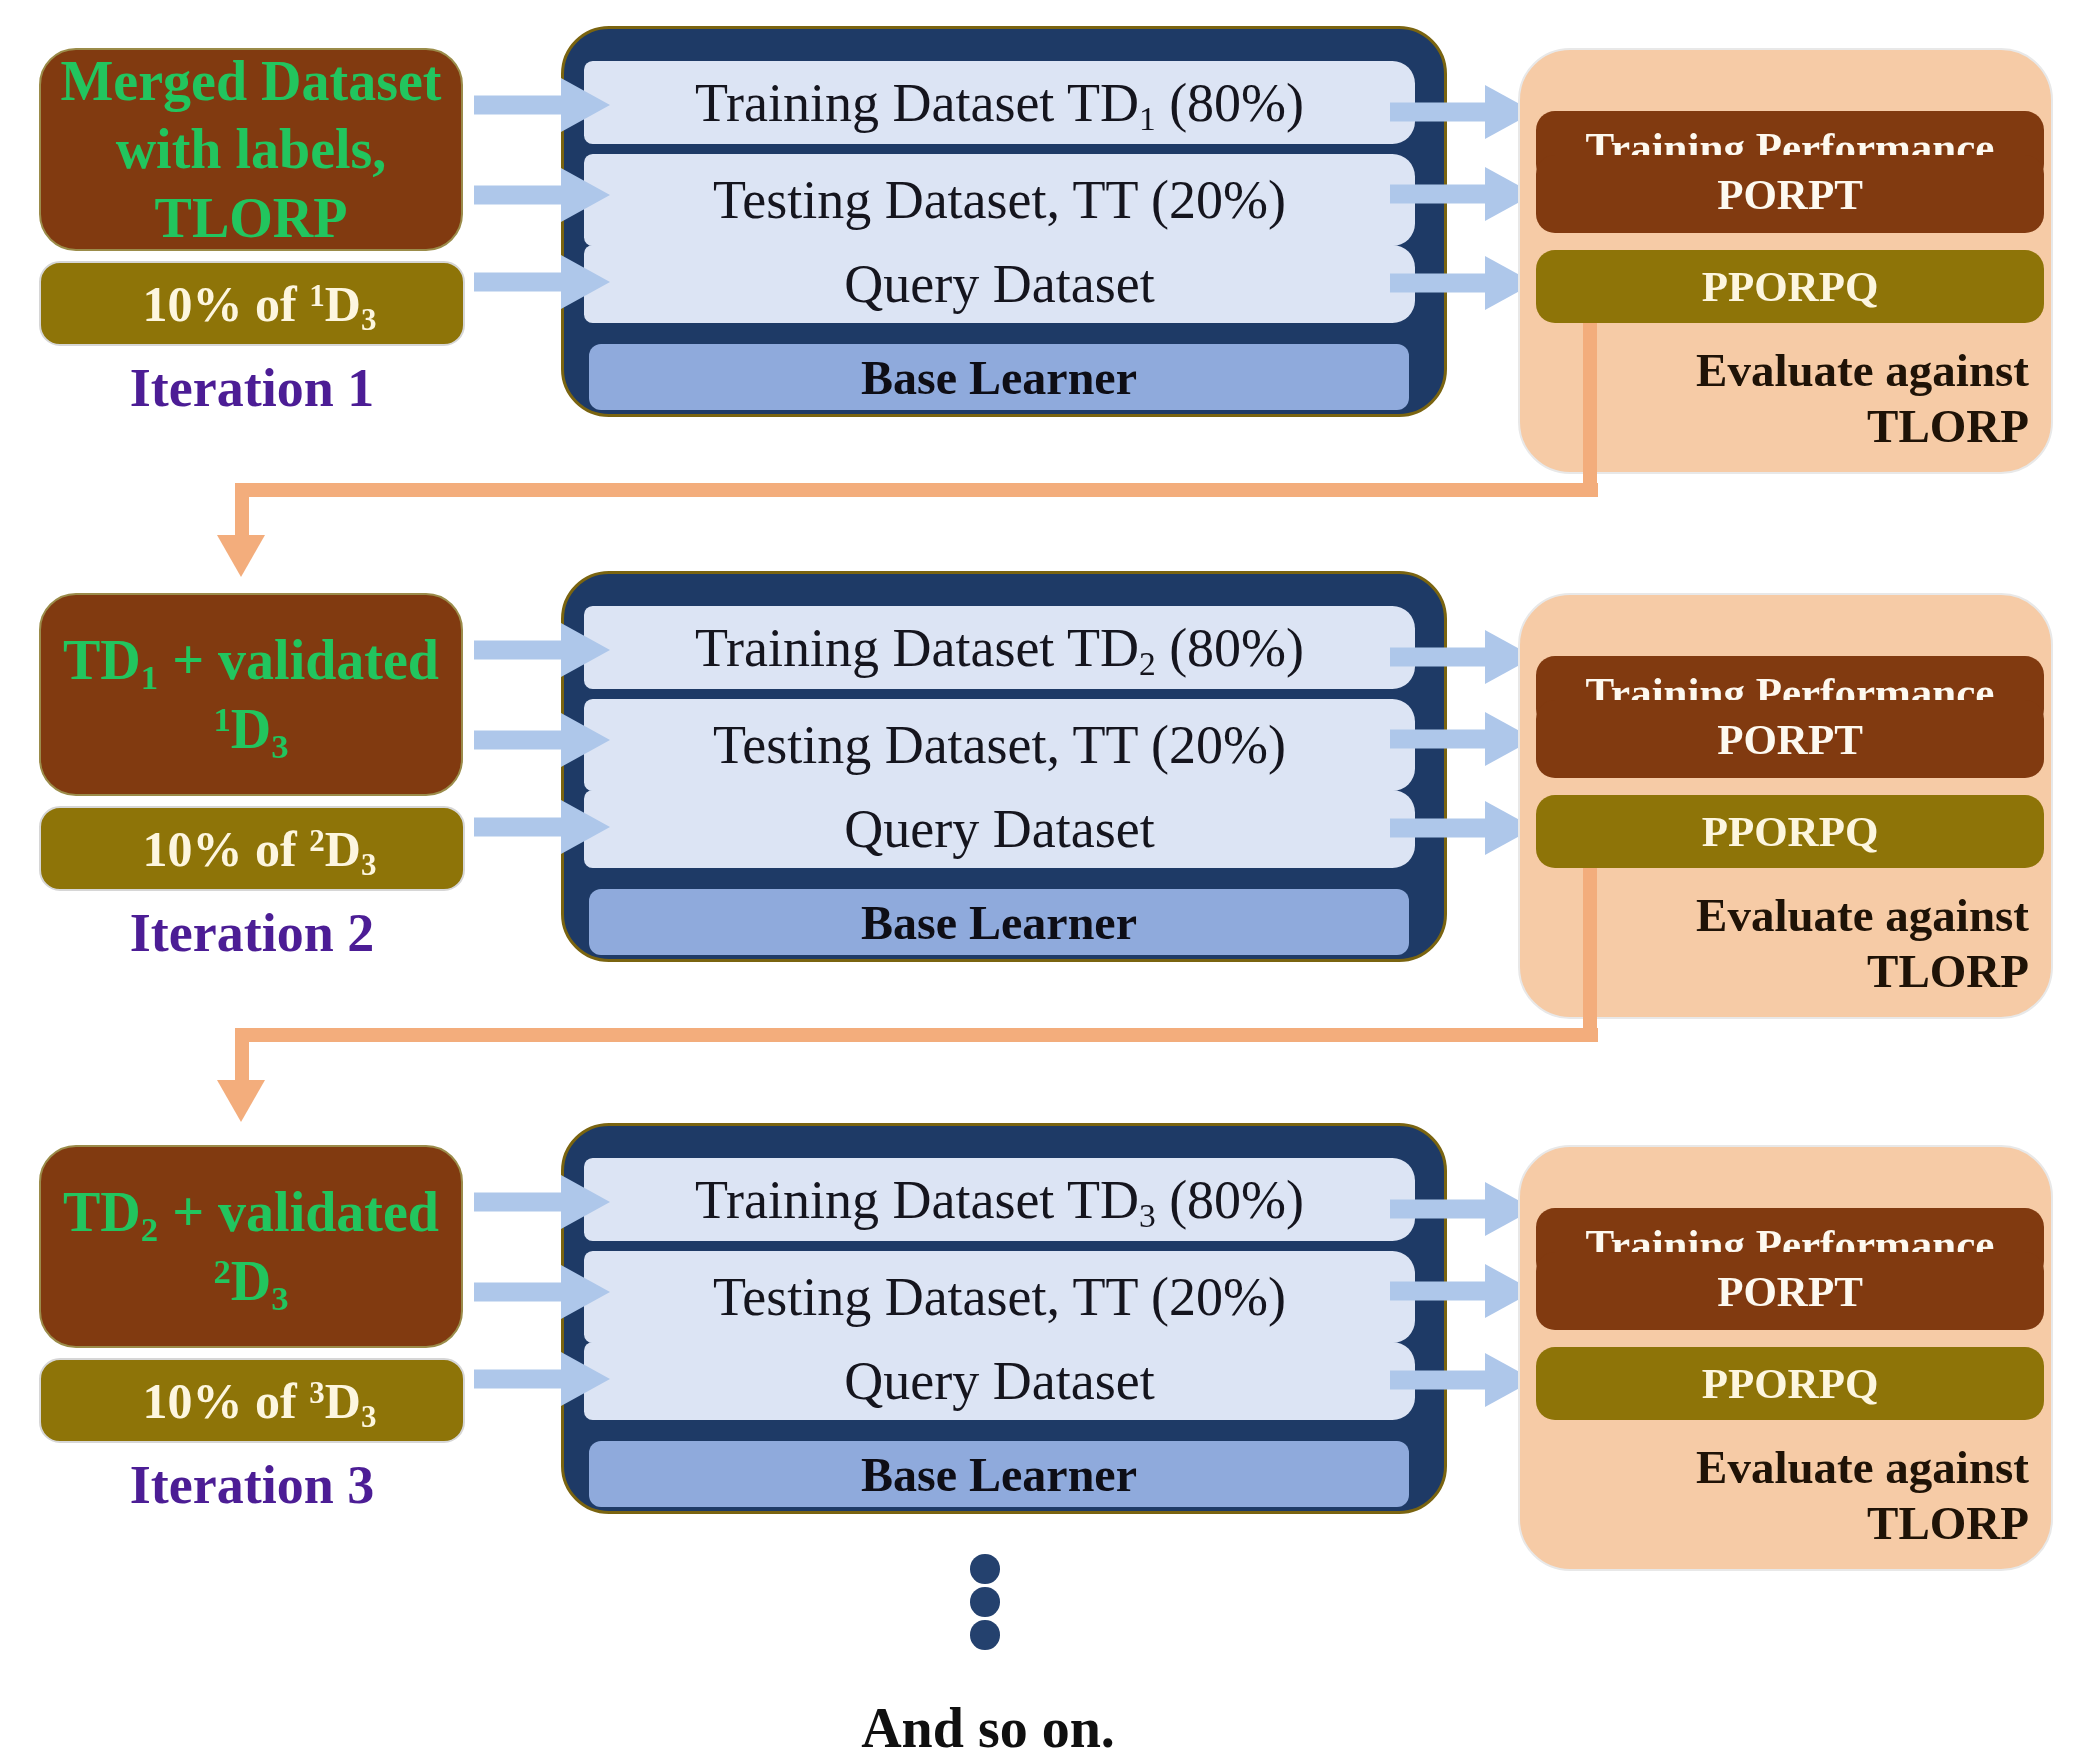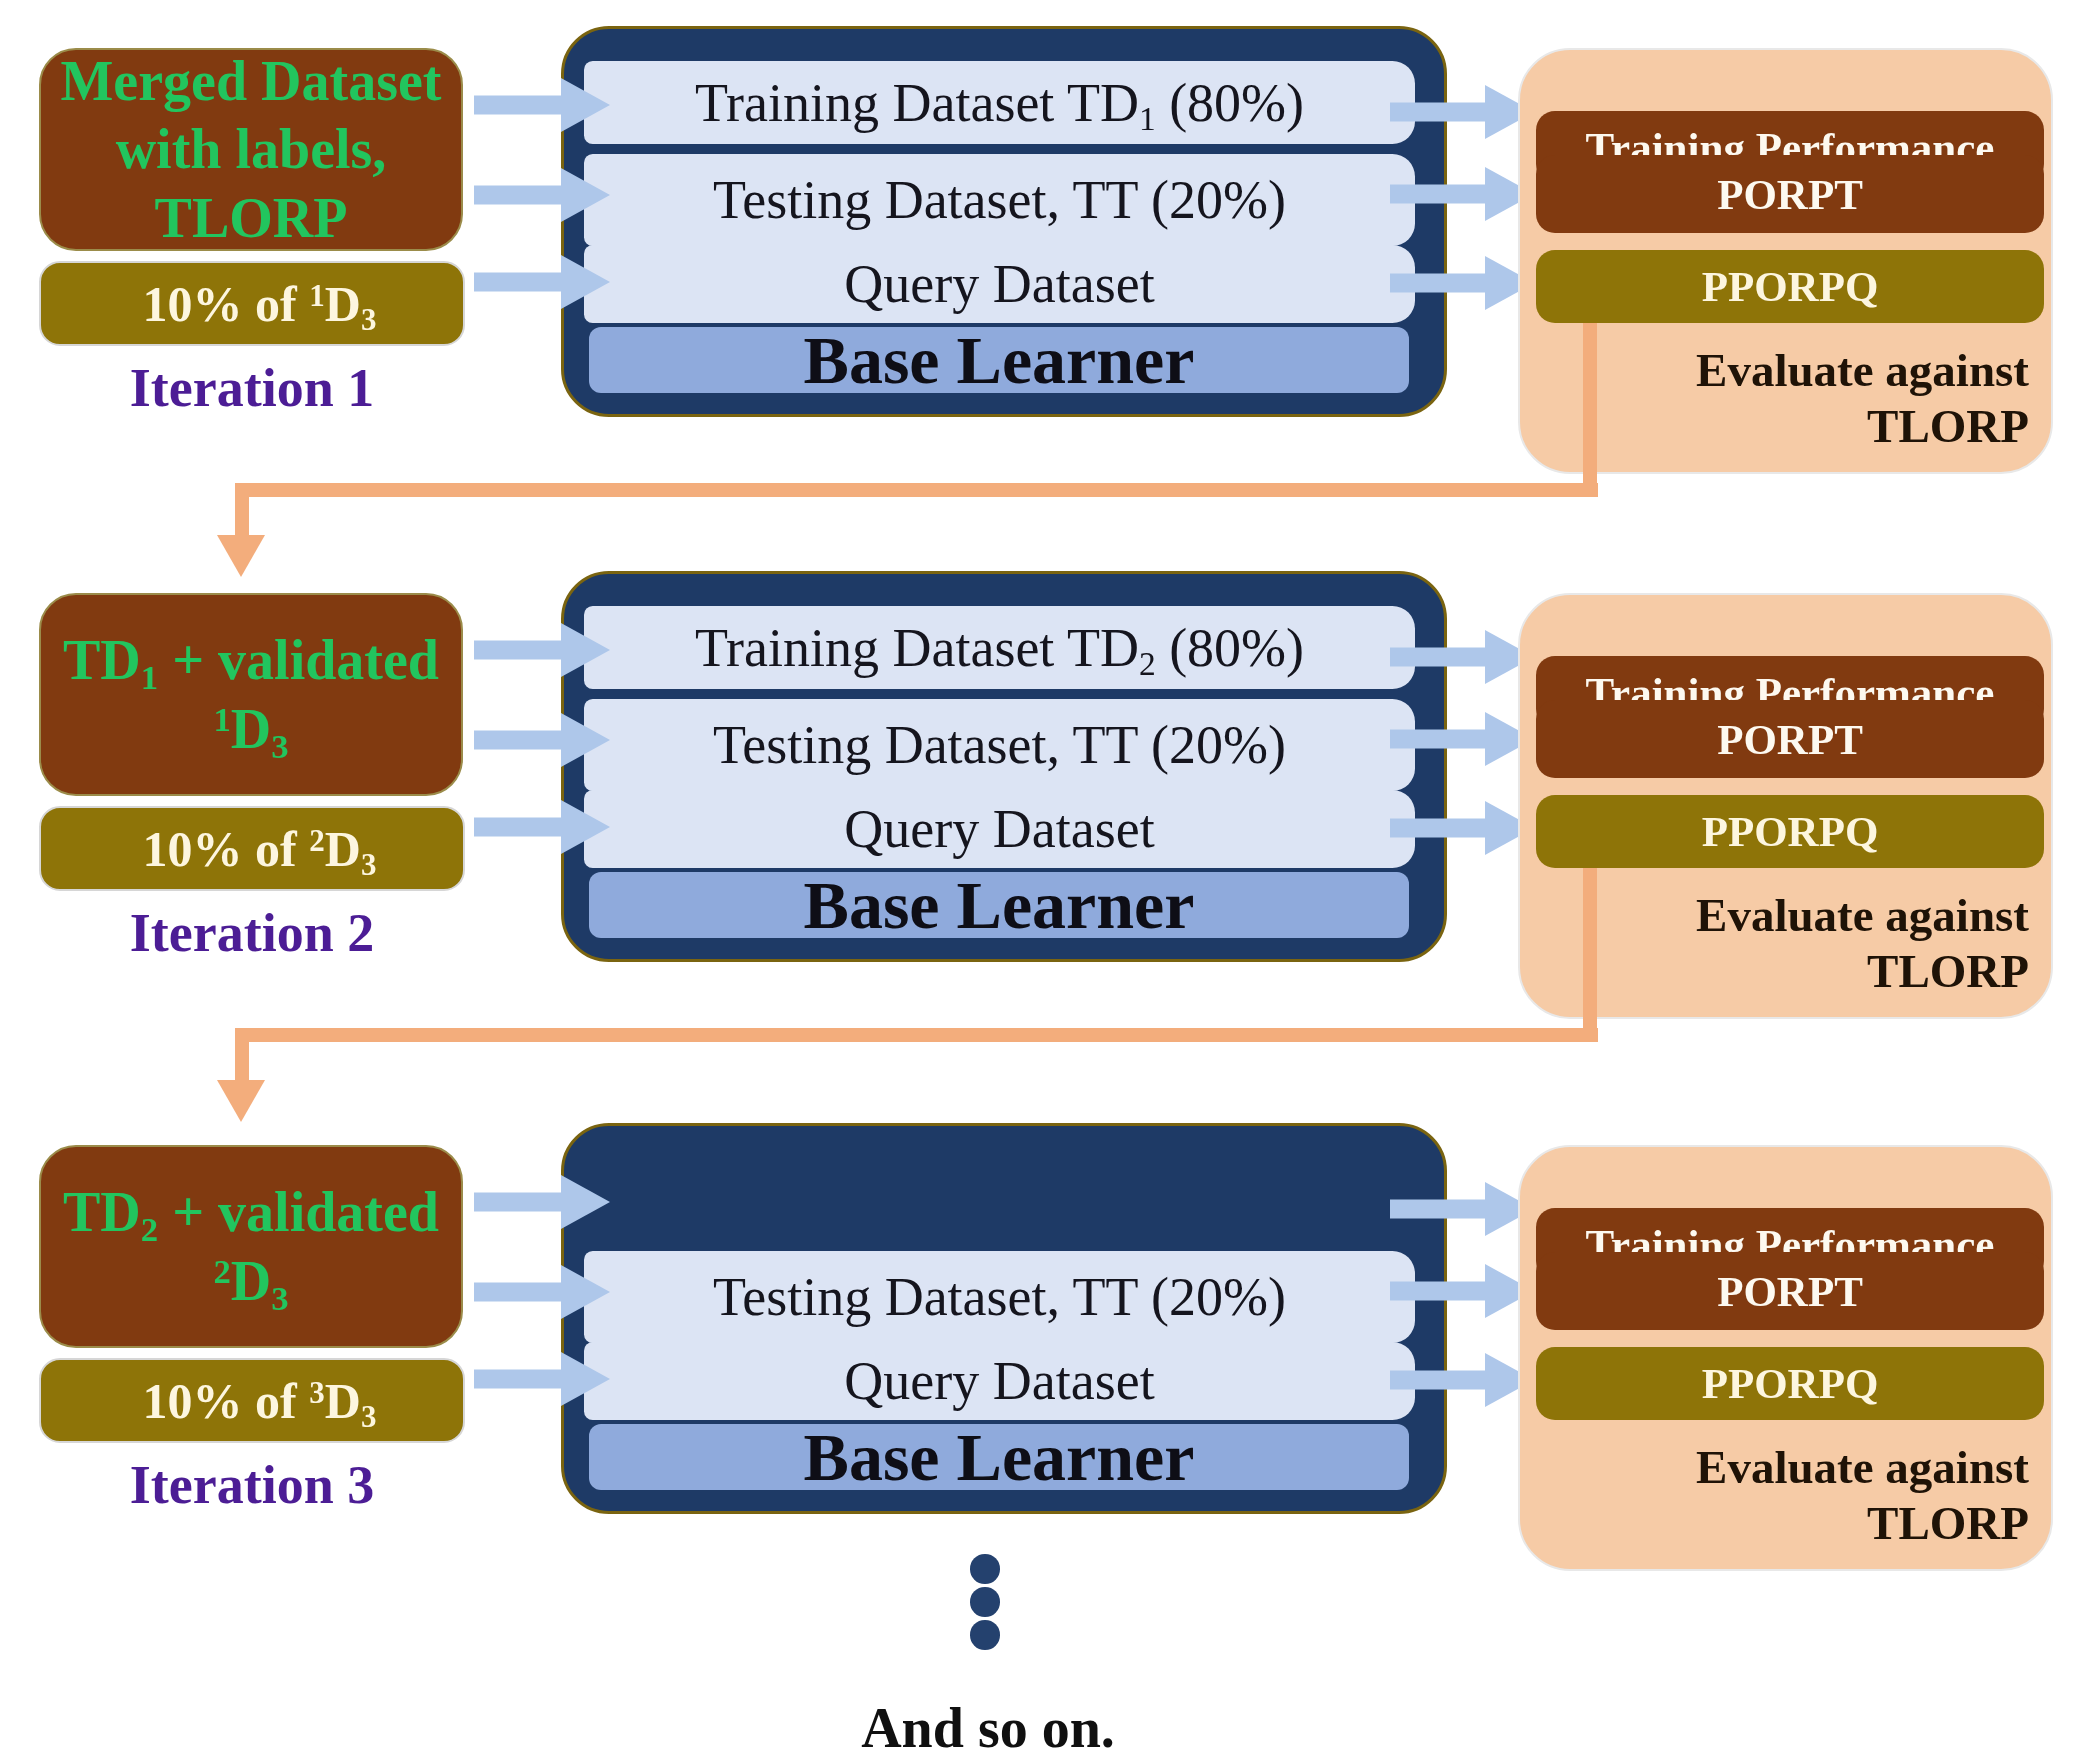--- a/index.html
+++ b/index.html
@@ -23,22 +23,22 @@
     font-weight:600;color:#4c1d95;}
 
   
   .mid{left:561px;top:26px;width:886px;height:391px;background:var(--navy);
     border:3.5px solid var(--gold-border);border-radius:48px;}
   .row{left:584px;width:831px;background:var(--row-light);
     border-radius:8.7px 22.6px 22.6px 8.7px;color:#15151e;font-size:54px;}
   .row1{top:61px;height:83px;}
   .row2{top:154px;height:92px;}
   .row3{top:245px;height:78px;}
-  .base-row{left:589px;top:327px;width:820px;height:66px;background:var(--base-row);
-    border-radius:12px;font-weight:700;font-size:68px;color:#0e0e16;}
+  .base-row{left:589px;top:344px;width:820px;height:66px;background:var(--base-row);
+    border-radius:12px;font-weight:700;font-size:48px;color:#0e0e16;}
 
   
   .arrow{position:absolute;}
   .arrow .shaft{position:absolute;left:0;top:50%;transform:translateY(-50%);
     height:19px;background:var(--arrow-blue);}
   .arrow .head{position:absolute;right:0;top:50%;transform:translateY(-50%);
     width:0;height:0;border-top:27px solid transparent;border-bottom:27px solid transparent;
     border-left:49px solid var(--arrow-blue);}
   .arrow-in{left:474px;width:136px;height:56px;}
   .arrow-in .shaft{width:90px;}
@@ -213,20 +213,23 @@
       <div class="band" style="top: 1097px;">
     <div class="box input-primary">
       <span>TD<sub>2</sub> + validated<br><sup>2</sup>D<sub>3</sub></span>
     </div>
     <div class="box input-secondary">
       <span>10% of <sup>3</sup>D<sub>3</sub></span>
     </div>
     <div class="box iteration-label">Iteration 3</div>
 
     <div class="box mid"></div>
+    <div class="box row row1">
+      <span>Training Dataset TD<sub>3</sub> (80%)</span>
+    </div>
     <div class="box row row2">
       <span>Testing Dataset, TT (20%)</span>
     </div>
     <div class="box row row3">
       <span>Query Dataset</span>
     </div>
     <div class="box base-row">
       <span>Base Learner</span>
     </div>
 

